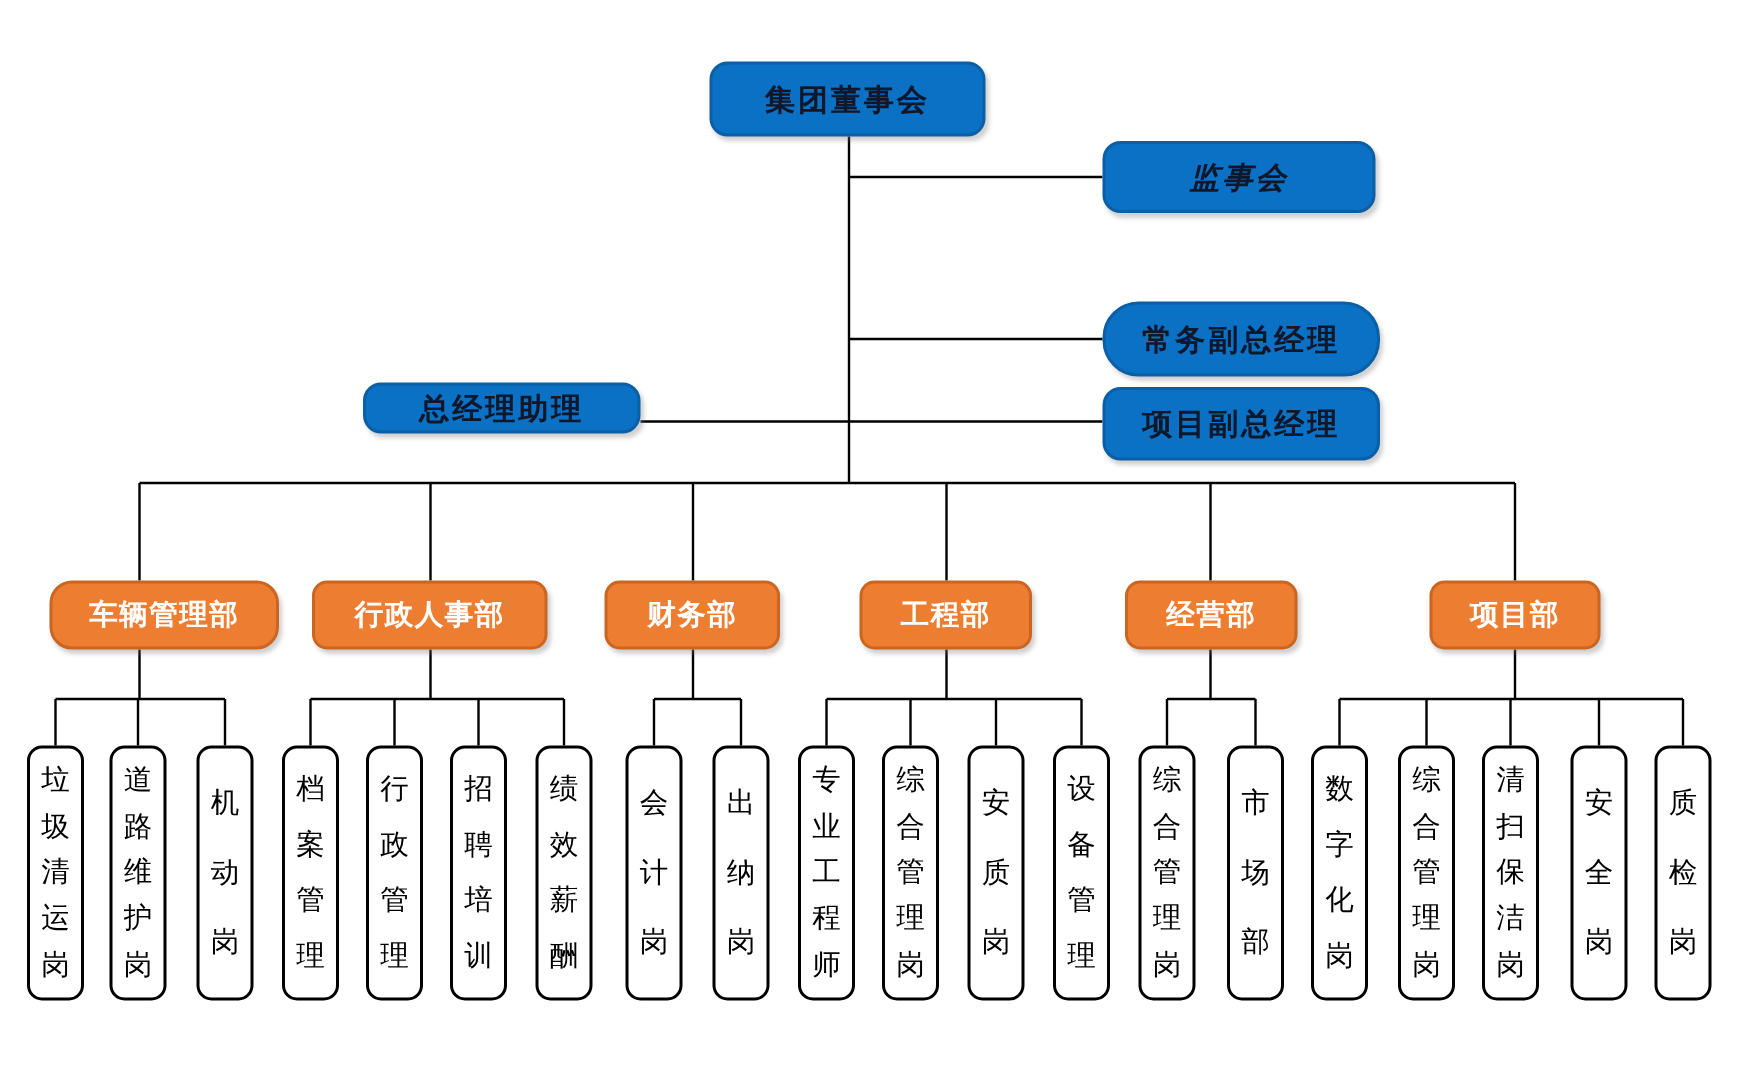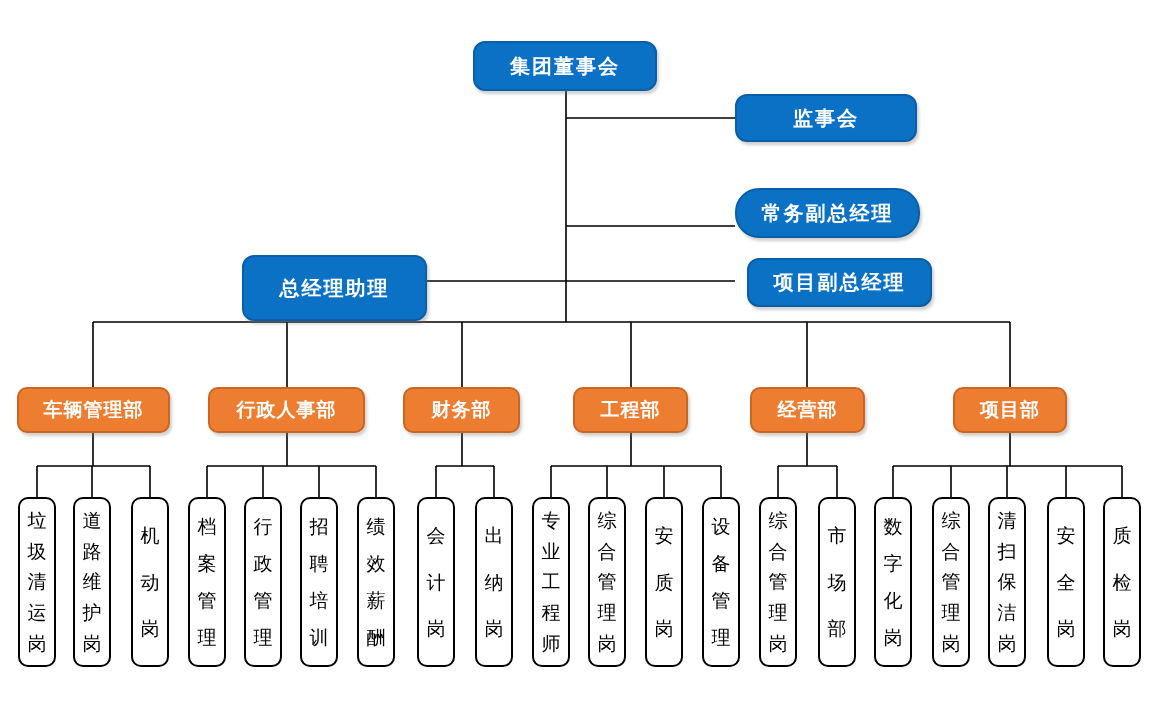--- a/index.html
+++ b/index.html
@@ -23,21 +23,21 @@
     display: flex;
     align-items: center;
     justify-content: center;
     box-sizing: border-box;
     text-align: center;
   }
   .blue {
     background: #0b71c4;
     border: 2px solid #0a5fa6;
     border-radius: 12px;
-    color: #ffffff;
+    color: #0f172a;
     font-size: 20px;
     font-weight: bold;
     letter-spacing: 2px;
     box-shadow: 2px 3px 3px rgba(120,120,120,0.35);
   }
   .orange {
     background: #ed7d31;
     border: 2px solid #ca6522;
     border-radius: 10px;
     color: #ffffff;
@@ -82,26 +82,26 @@
       M37 466 H150 M207 466 H376 M436 466 H494 M551 466 H721 M778 466 H837 M893 466 H1122
       M37 466 V497 M92 466 V497 M150 466 V497
       M207 466 V497 M263 466 V497 M319 466 V497 M376 466 V497
       M436 466 V497 M494 466 V497
       M551 466 V497 M607 466 V497 M664 466 V497 M721 466 V497
       M778 466 V497 M837 466 V497
       M893 466 V497 M951 466 V497 M1007 466 V497 M1066 466 V497 M1122 466 V497"></path>
   </svg>
 
   <div class="node blue" style="left:473px; top:41px;  width:184px; height:50px;">集团董事会</div>
-  <div class="node blue" style="left:735px; top:94px;  width:182px; height:48px;">监事会</div>
-  <div class="node blue" style="left:735px; top:188px; width:185px; height:50px;border-radius:24px;">常务副总经理</div>
-  <div class="node blue" style="left:242px; top:255px; width:185px; height:66px;">总经理助理</div>
-  <div class="node blue" style="left:735px; top:258px; width:185px; height:49px;margin-left:12px;">项目副总经理</div>
-
-  <div class="node orange" style="left:17px;  top:387px; width:153px; height:46px;">车辆管理部</div>
+  <div class="node blue" style="left:735px; top:94px;  width:182px; height:48px;font-style:italic;">监事会</div>
+  <div class="node blue" style="left:735px; top:201px; width:185px; height:50px;border-radius:24px;">常务副总经理</div>
+  <div class="node blue" style="left:242px; top:255px; width:185px; height:34px;">总经理助理</div>
+  <div class="node blue" style="left:735px; top:258px; width:185px; height:49px;">项目副总经理</div>
+
+  <div class="node orange" style="left:33px;  top:387px; width:153px; height:46px;border-radius:15px;">车辆管理部</div>
   <div class="node orange" style="left:403px; top:387px; width:117px; height:46px;">财务部</div>
   <div class="node orange" style="left:208px; top:387px; width:157px; height:46px;">行政人事部</div>
   <div class="node orange" style="left:573px; top:387px; width:115px; height:46px;font-family:Liberation Serif, serif;">工程部</div>
   <div class="node orange" style="left:750px; top:387px; width:115px; height:46px;">经营部</div>
   <div class="node orange" style="left:953px; top:387px; width:114px; height:46px;">项目部</div>
 
   <div class="node leaf" style="left:18px;  top:497px;">
       <div class="vlabel">
         <span>垃</span>
         <span>圾</span>

